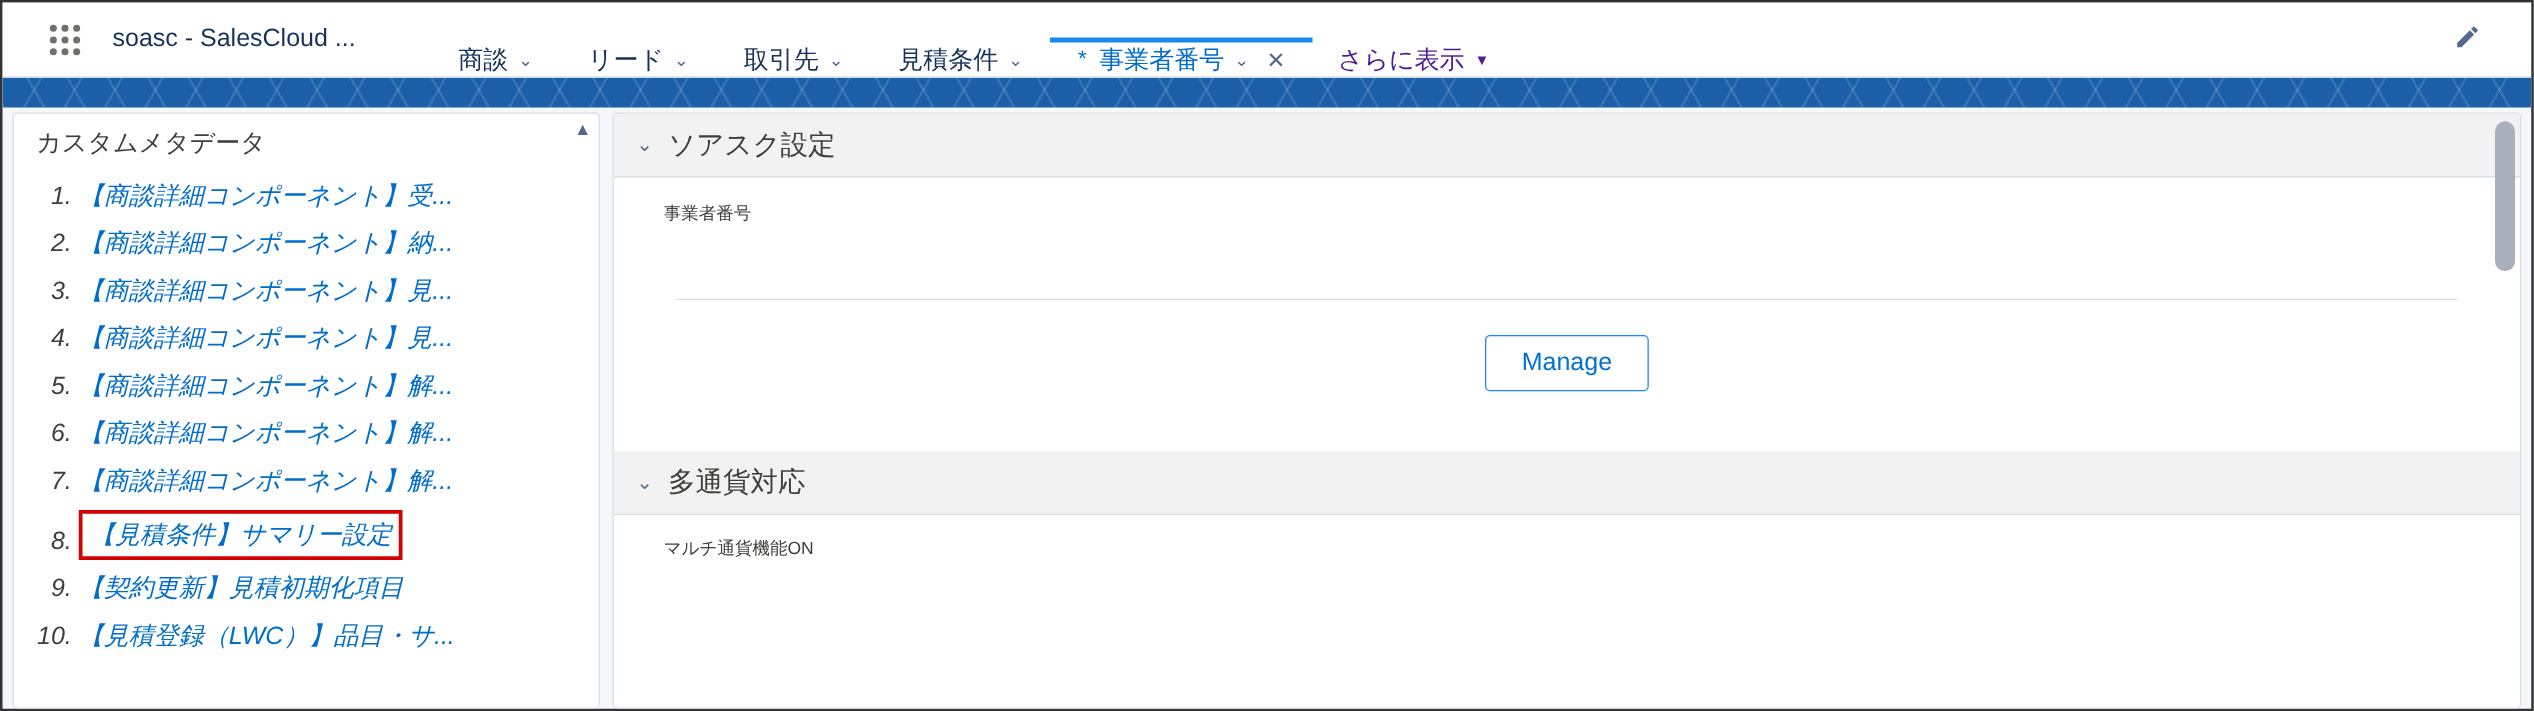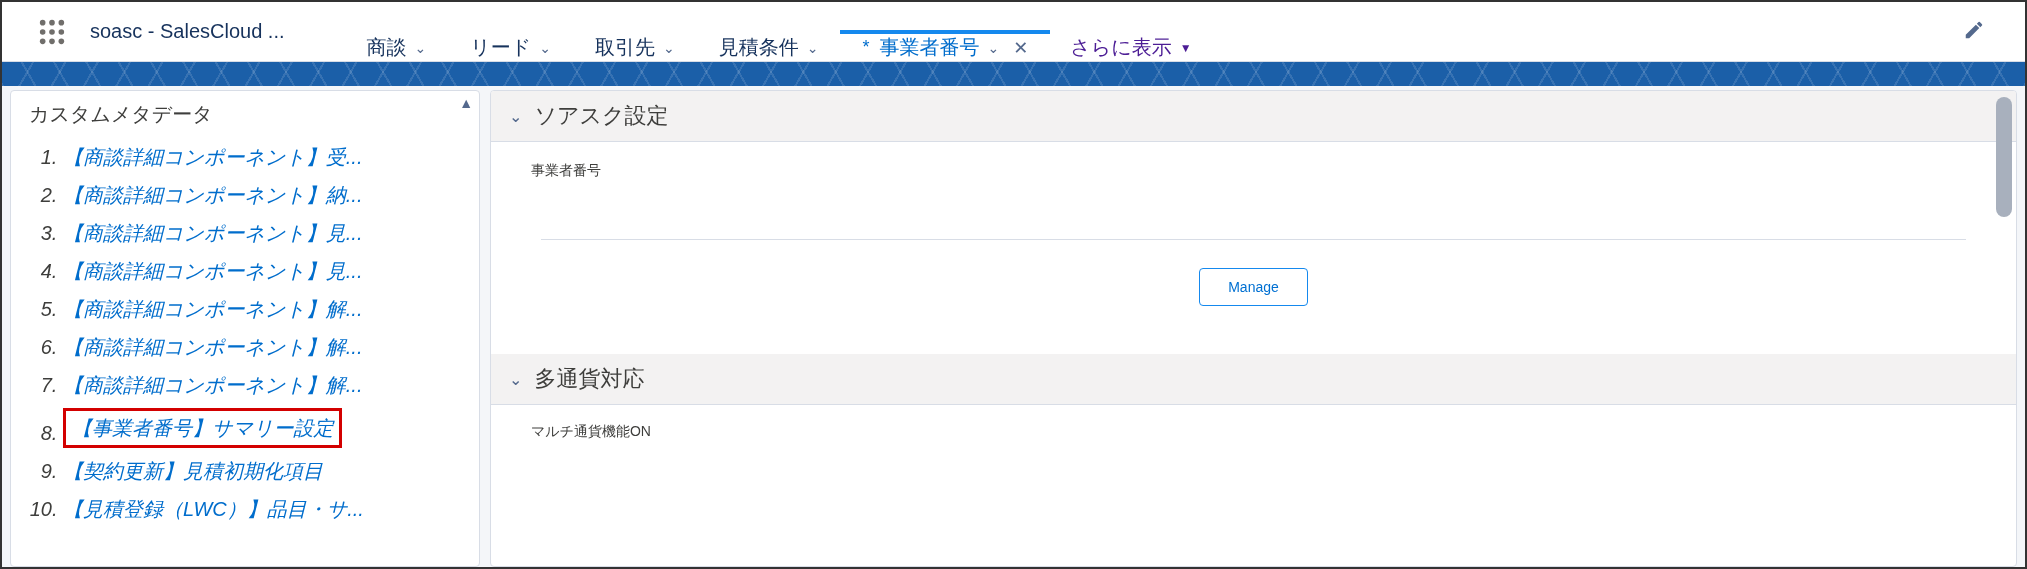--- a/index.html
+++ b/index.html
@@ -146,21 +146,21 @@
     height: 52px;
     margin: 8px 10px 20px 10px;
   }
   .manage-wrap { text-align: center; padding: 8px 0 20px; }
   .manage-btn {
     display: inline-block;
     border: 1px solid #1589ee;
     color: #0070d2;
     background: #fff;
     padding: 10px 28px;
-    font-size: 14px;
+    font-size: 20px;
     border-radius: 4px;
     cursor: pointer;
   }
   .section2-body { padding: 18px 40px 10px 40px; }
 </style>
 </head>
 <body>
 
 <div class="topnav">
   <div class="app-launcher">
@@ -222,21 +222,21 @@
     <div class="sidebar-scroll-up">▲</div>
     <div class="sidebar-title">カスタムメタデータ</div>
     <ol id="sidebar-list">
         <li><a href="#">【商談詳細コンポーネント】受...</a></li>
         <li><a href="#">【商談詳細コンポーネント】納...</a></li>
         <li><a href="#">【商談詳細コンポーネント】見...</a></li>
         <li><a href="#">【商談詳細コンポーネント】見...</a></li>
         <li><a href="#">【商談詳細コンポーネント】解...</a></li>
         <li><a href="#">【商談詳細コンポーネント】解...</a></li>
         <li><a href="#">【商談詳細コンポーネント】解...</a></li>
-        <li class="highlighted"><a href="#">【事業者番号】サマリー設定</a></li>
+        <li class="highlighted"><a href="#">【見積条件】サマリー設定</a></li>
         <li><a href="#">【契約更新】見積初期化項目</a></li>
         <li><a href="#">【見積登録（LWC）】品目・サ...</a></li>
       </ol>
   </div>
 
   <div class="content">
     <div class="content-scroll">
       <div class="thumb"></div>
     </div>
 

